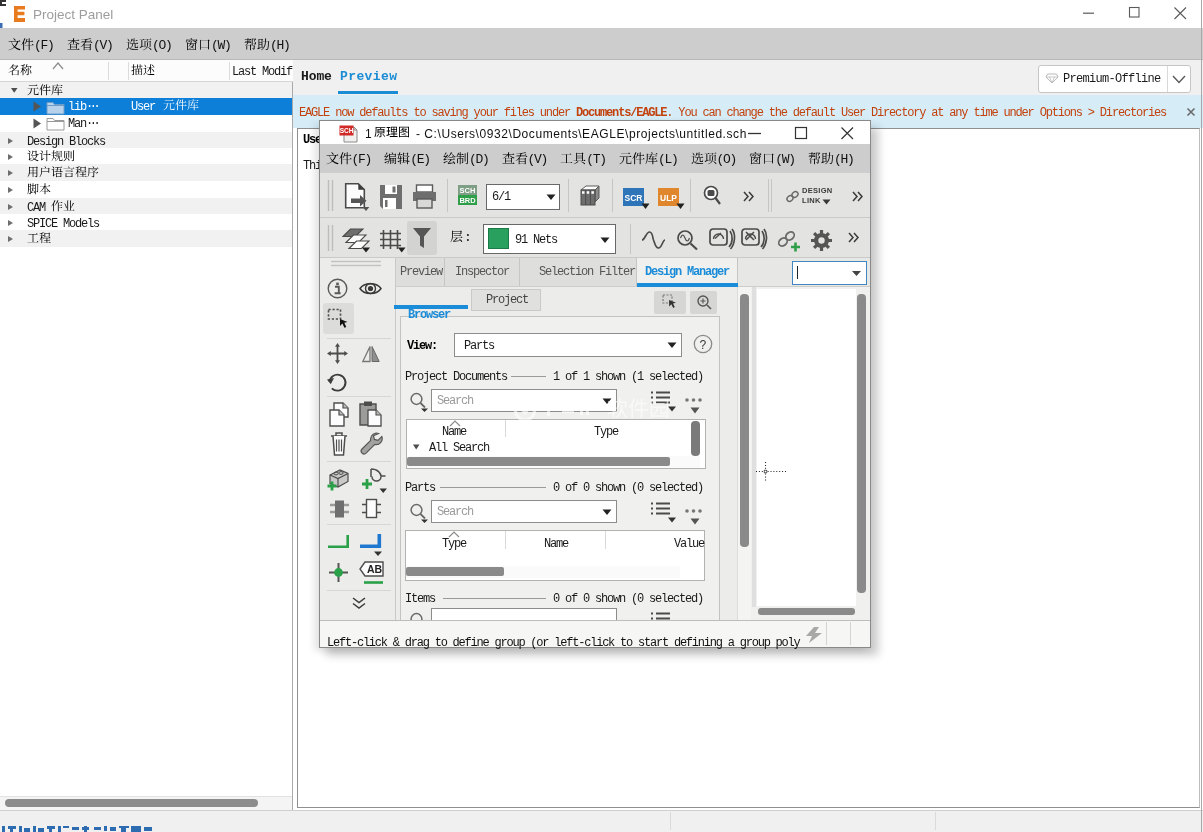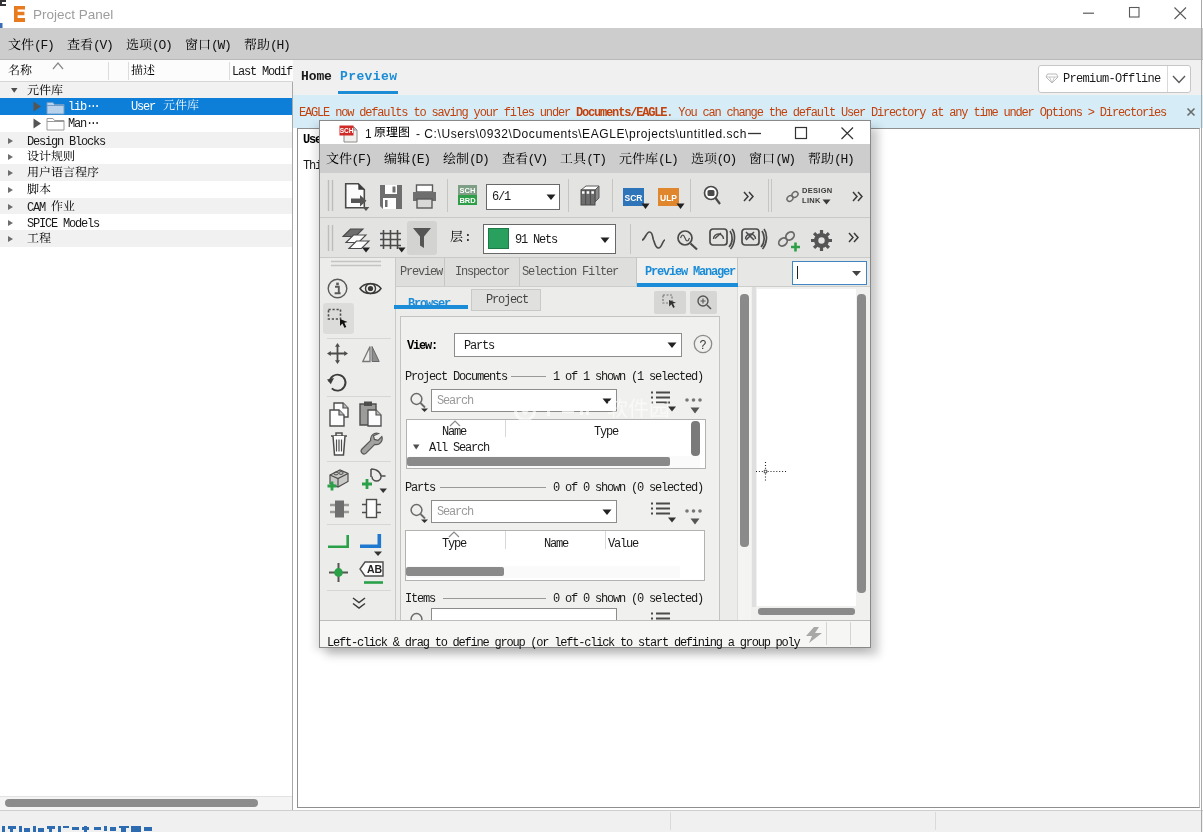--- a/index.html
+++ b/index.html
@@ -560,33 +560,33 @@
 <div style="position:absolute;left:327px;top:590px;width:64px;height:1px;background:#d6d6d4;z-index:6"></div>
 <svg class="abs" style="left:351px;top:597px;z-index:6;" width="16" height="12" viewBox="0 0 16 12">
     <path d="M2 1l6 4.5L14 1M2 6.5l6 4.5 6-4.5" stroke="#3a3a3a" stroke-width="1.5" fill="none"></path>
   </svg>
 <div style="position:absolute;left:396px;top:258px;width:474px;height:29px;background:#e7e7e5;z-index:6"></div>
 <div style="position:absolute;left:396px;top:258px;width:49px;height:29px;background:#dededc;border-right:1px solid #c6c6c4;z-index:6"></div>
 <div class="m12 abs" style="left:400px;top:265px;color:#555;z-index:7">Preview</div>
 <div style="position:absolute;left:445px;top:258px;width:75px;height:29px;background:#dededc;border-right:1px solid #c6c6c4;z-index:6"></div>
 <div class="m12 abs" style="left:455px;top:265px;color:#555;z-index:7">Inspector</div>
 <div style="position:absolute;left:520px;top:258px;width:117px;height:29px;background:#dededc;border-right:1px solid #c6c6c4;z-index:6"></div>
-<div class="m12 abs" style="left:522px;top:265px;color:#555;z-index:7">Selection Filter</div>
+<div class="m12 abs" style="left:539px;top:265px;color:#555;z-index:7">Selection Filter</div>
 <div style="position:absolute;left:637px;top:258px;width:101px;height:29px;background:#f0f0ee;border-right:1px solid #c6c6c4;z-index:6"></div>
-<div class="m12b abs" style="left:645px;top:265px;color:#1a8cd8;z-index:7">Preview Manager</div>
+<div class="m12b abs" style="left:645px;top:265px;color:#1a8cd8;z-index:7">Design Manager</div>
 <div style="position:absolute;left:637px;top:283px;width:101px;height:4px;background:#1a8cd8;z-index:7"></div>
 <div style="position:absolute;left:396px;top:286px;width:474px;height:1px;background:#cdcdcb;z-index:6"></div>
 <div style="position:absolute;left:637px;top:283px;width:101px;height:4px;background:#1a8cd8;z-index:7"></div>
 <div style="position:absolute;left:792px;top:261px;width:75px;height:24px;background:#fff;border:1px solid #4186c0;z-index:7"></div>
 <div style="position:absolute;left:797px;top:266px;width:1px;height:13px;background:#222;z-index:8"></div>
 <svg class="abs" style="left:851px;top:270px;z-index:8" width="11" height="7" viewBox="0 0 11 7">
     <path d="M1 1h9L5.5 6z" fill="#444"></path>
   </svg>
 <div style="position:absolute;left:396px;top:287px;width:358px;height:333px;background:#ececea;z-index:6"></div>
-<div class="m12b abs" style="left:408px;top:297px;color:#1a8cd8;z-index:7">Browser</div>
+<div class="m12b abs" style="left:408px;top:308px;color:#1a8cd8;z-index:7">Browser</div>
 <div style="position:absolute;left:394px;top:305px;width:74px;height:4px;background:#1a8cd8;z-index:7"></div>
 <div style="position:absolute;left:471px;top:289px;width:70px;height:22px;background:#e0e0de;border:1px solid #c9c9c7;z-index:6"></div>
 <div class="m12 abs" style="left:486px;top:293px;color:#444;z-index:7">Project</div>
 <div style="position:absolute;left:654px;top:291px;width:32px;height:23px;background:#d6d6d4;border-radius:2px;z-index:6"></div>
 <svg class="abs" style="left:662px;top:294px;z-index:7" width="17" height="17" viewBox="0 0 17 17">
     <rect x="1" y="1" width="9" height="8" fill="none" stroke="#777" stroke-width="1.2" stroke-dasharray="2 1.5"></rect>
     <path d="M7 6l7 2.8-3 0.6 1.8 3.7-1.6 0.8-1.8-3.7-2.2 2.2z" fill="#333"></path>
   </svg>
 <div style="position:absolute;left:690px;top:291px;width:27px;height:23px;background:#d6d6d4;border-radius:2px;z-index:6"></div>
 <svg class="abs" style="left:696px;top:294px;z-index:7" width="16" height="16" viewBox="0 0 16 16">
@@ -674,21 +674,21 @@
     <path d="M0.5 0.5h9L5 6.5z" fill="#555"></path>
   </svg>
 <div style="position:absolute;left:405px;top:530px;width:300px;height:51px;background:#fff;border:1px solid #b2b2b0;z-index:7"></div>
 <div style="position:absolute;left:505px;top:531px;width:1px;height:18px;background:#d8d8d8;z-index:8"></div>
 <div style="position:absolute;left:605px;top:531px;width:1px;height:18px;background:#d8d8d8;z-index:8"></div>
 <svg class="abs" style="left:448px;top:531px;z-index:8" width="12" height="7" viewBox="0 0 12 7">
     <path d="M1 6 6 1 11 6" stroke="#8a8a8a" stroke-width="1.2" fill="none"></path>
   </svg>
 <div class="m12 abs" style="left:442px;top:537px;z-index:8">Type</div>
 <div class="m12 abs" style="left:544px;top:537px;z-index:8">Name</div>
-<div class="m12 abs" style="left:608px;top:537px;z-index:8">Value</div>
+<div class="m12 abs" style="left:674px;top:537px;z-index:8">Value</div>
 <div style="position:absolute;left:406px;top:566px;width:274px;height:12px;background:#fafafa;z-index:8"></div>
 <div style="position:absolute;left:406px;top:567px;width:98px;height:9px;background:#8a8a8a;border-radius:2px;z-index:9"></div>
 <div class="m12 abs" style="left:405px;top:592px;z-index:7">Items</div>
 <div style="position:absolute;left:443px;top:598px;width:103px;height:1px;background:#9a9a9a;z-index:7"></div>
 <div class="m12 abs" style="left:553px;top:592px;z-index:7">0 of 0 shown (0 selected)</div>
 <svg class="abs" style="left:409px;top:612px;z-index:7" width="22" height="8" viewBox="0 0 22 8">
     <circle cx="7.5" cy="7" r="5.4" fill="none" stroke="#6a6a6a" stroke-width="1.5"></circle>
   </svg>
 <div style="position:absolute;left:431px;top:608px;width:186px;height:12px;background:#fff;border:1px solid #8c8c8a;border-bottom:none;z-index:7"></div>
 <svg class="abs" style="left:648px;top:611px;z-index:7" width="24" height="9" viewBox="0 0 24 9">

